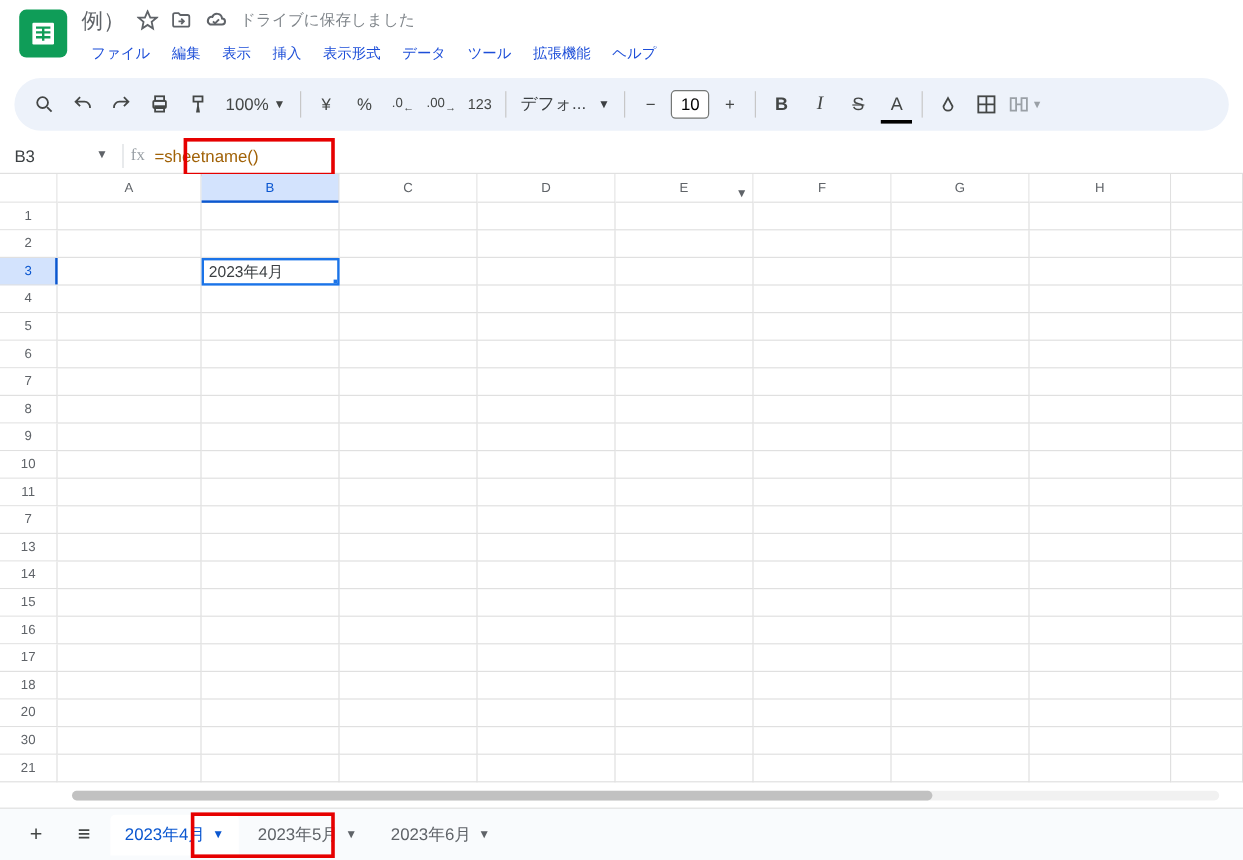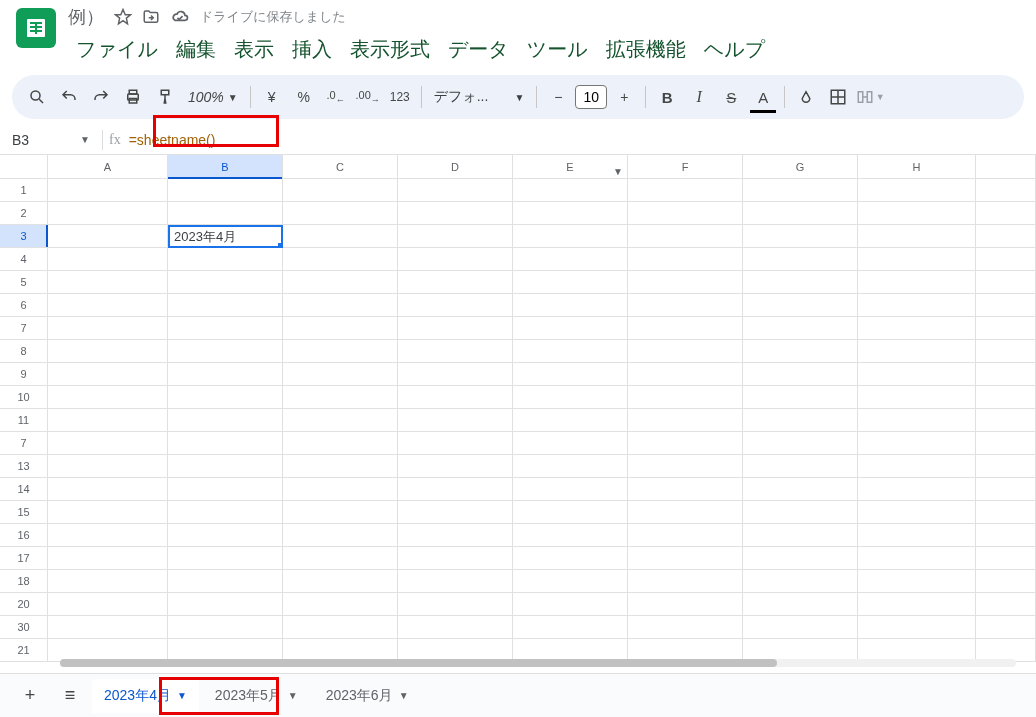--- a/index.html
+++ b/index.html
@@ -8,28 +8,28 @@
 
 .header { display: flex; align-items: flex-start; padding: 6px 16px 0 16px; }
 .logo { width: 40px; height: 40px; background: #0f9d58; border-radius: 6px; display: flex; align-items: center; justify-content: center; margin-right: 12px; margin-top: 2px; }
 .logo svg { width: 24px; height: 24px; }
 .header-content { flex: 1; }
 .title-row { display: flex; align-items: center; gap: 10px; height: 22px; }
 .doc-title { font-size: 18px; color: #5f6368; }
 .icon-btn { color: #5f6368; cursor: pointer; display: inline-flex; align-items: center; }
 .save-status { color: #80868b; font-size: 13px; }
 .menu-row { display: flex; gap: 2px; margin-top: 4px; }
-.menu-item { padding: 4px 8px; color: #14532d; font-size: 20px; cursor: pointer; border-radius: 4px; }
+.menu-item { padding: 4px 8px; color: #1d4ed8; font-size: 12px; cursor: pointer; border-radius: 4px; }
 
 
 .toolbar { margin: 8px 12px 6px 12px; background: #edf2fa; border-radius: 24px; height: 44px; display: flex; align-items: center; padding: 0 10px; gap: 2px; }
 .tb-btn { min-width: 30px; height: 30px; display: flex; align-items: center; justify-content: center; color: #444746; cursor: pointer; border-radius: 4px; font-size: 14px; }
 .tb-sep { width: 1px; height: 22px; background: #c7c7c7; margin: 0 4px; }
-.zoom { display: flex; align-items: center; gap: 4px; padding: 0 6px; color: #444746; font-size: 14px; font-style: italic; }
-.font-box { display: flex; align-items: center; gap: 20px; font-size: 14px; padding: 0 6px; }
+.zoom { display: flex; align-items: center; gap: 4px; padding: 0 6px; color: #444746; font-size: 14px; }
+.font-box { display: flex; align-items: center; gap: 4px; font-size: 14px; padding: 0 6px; }
 .size-ctrl { display: flex; align-items: center; gap: 2px; }
 .size-input { width: 32px; height: 24px; border: 1px solid #747775; border-radius: 4px; text-align: center; font-size: 14px; background: #fff; }
 .bold { font-weight: bold; font-size: 15px; }
 .italic { font-style: italic; font-family: serif; font-size: 16px; }
 .strike { text-decoration: line-through; font-size: 15px; }
 .text-color { position: relative; font-size: 15px; }
 .text-color::after { content: ""; position: absolute; left: 2px; right: 2px; bottom: -1px; height: 3px; background: #000; }
 
 
 .namebar { display: flex; align-items: center; height: 30px; border-bottom: 1px solid #e0e0e0; padding-left: 6px; }

